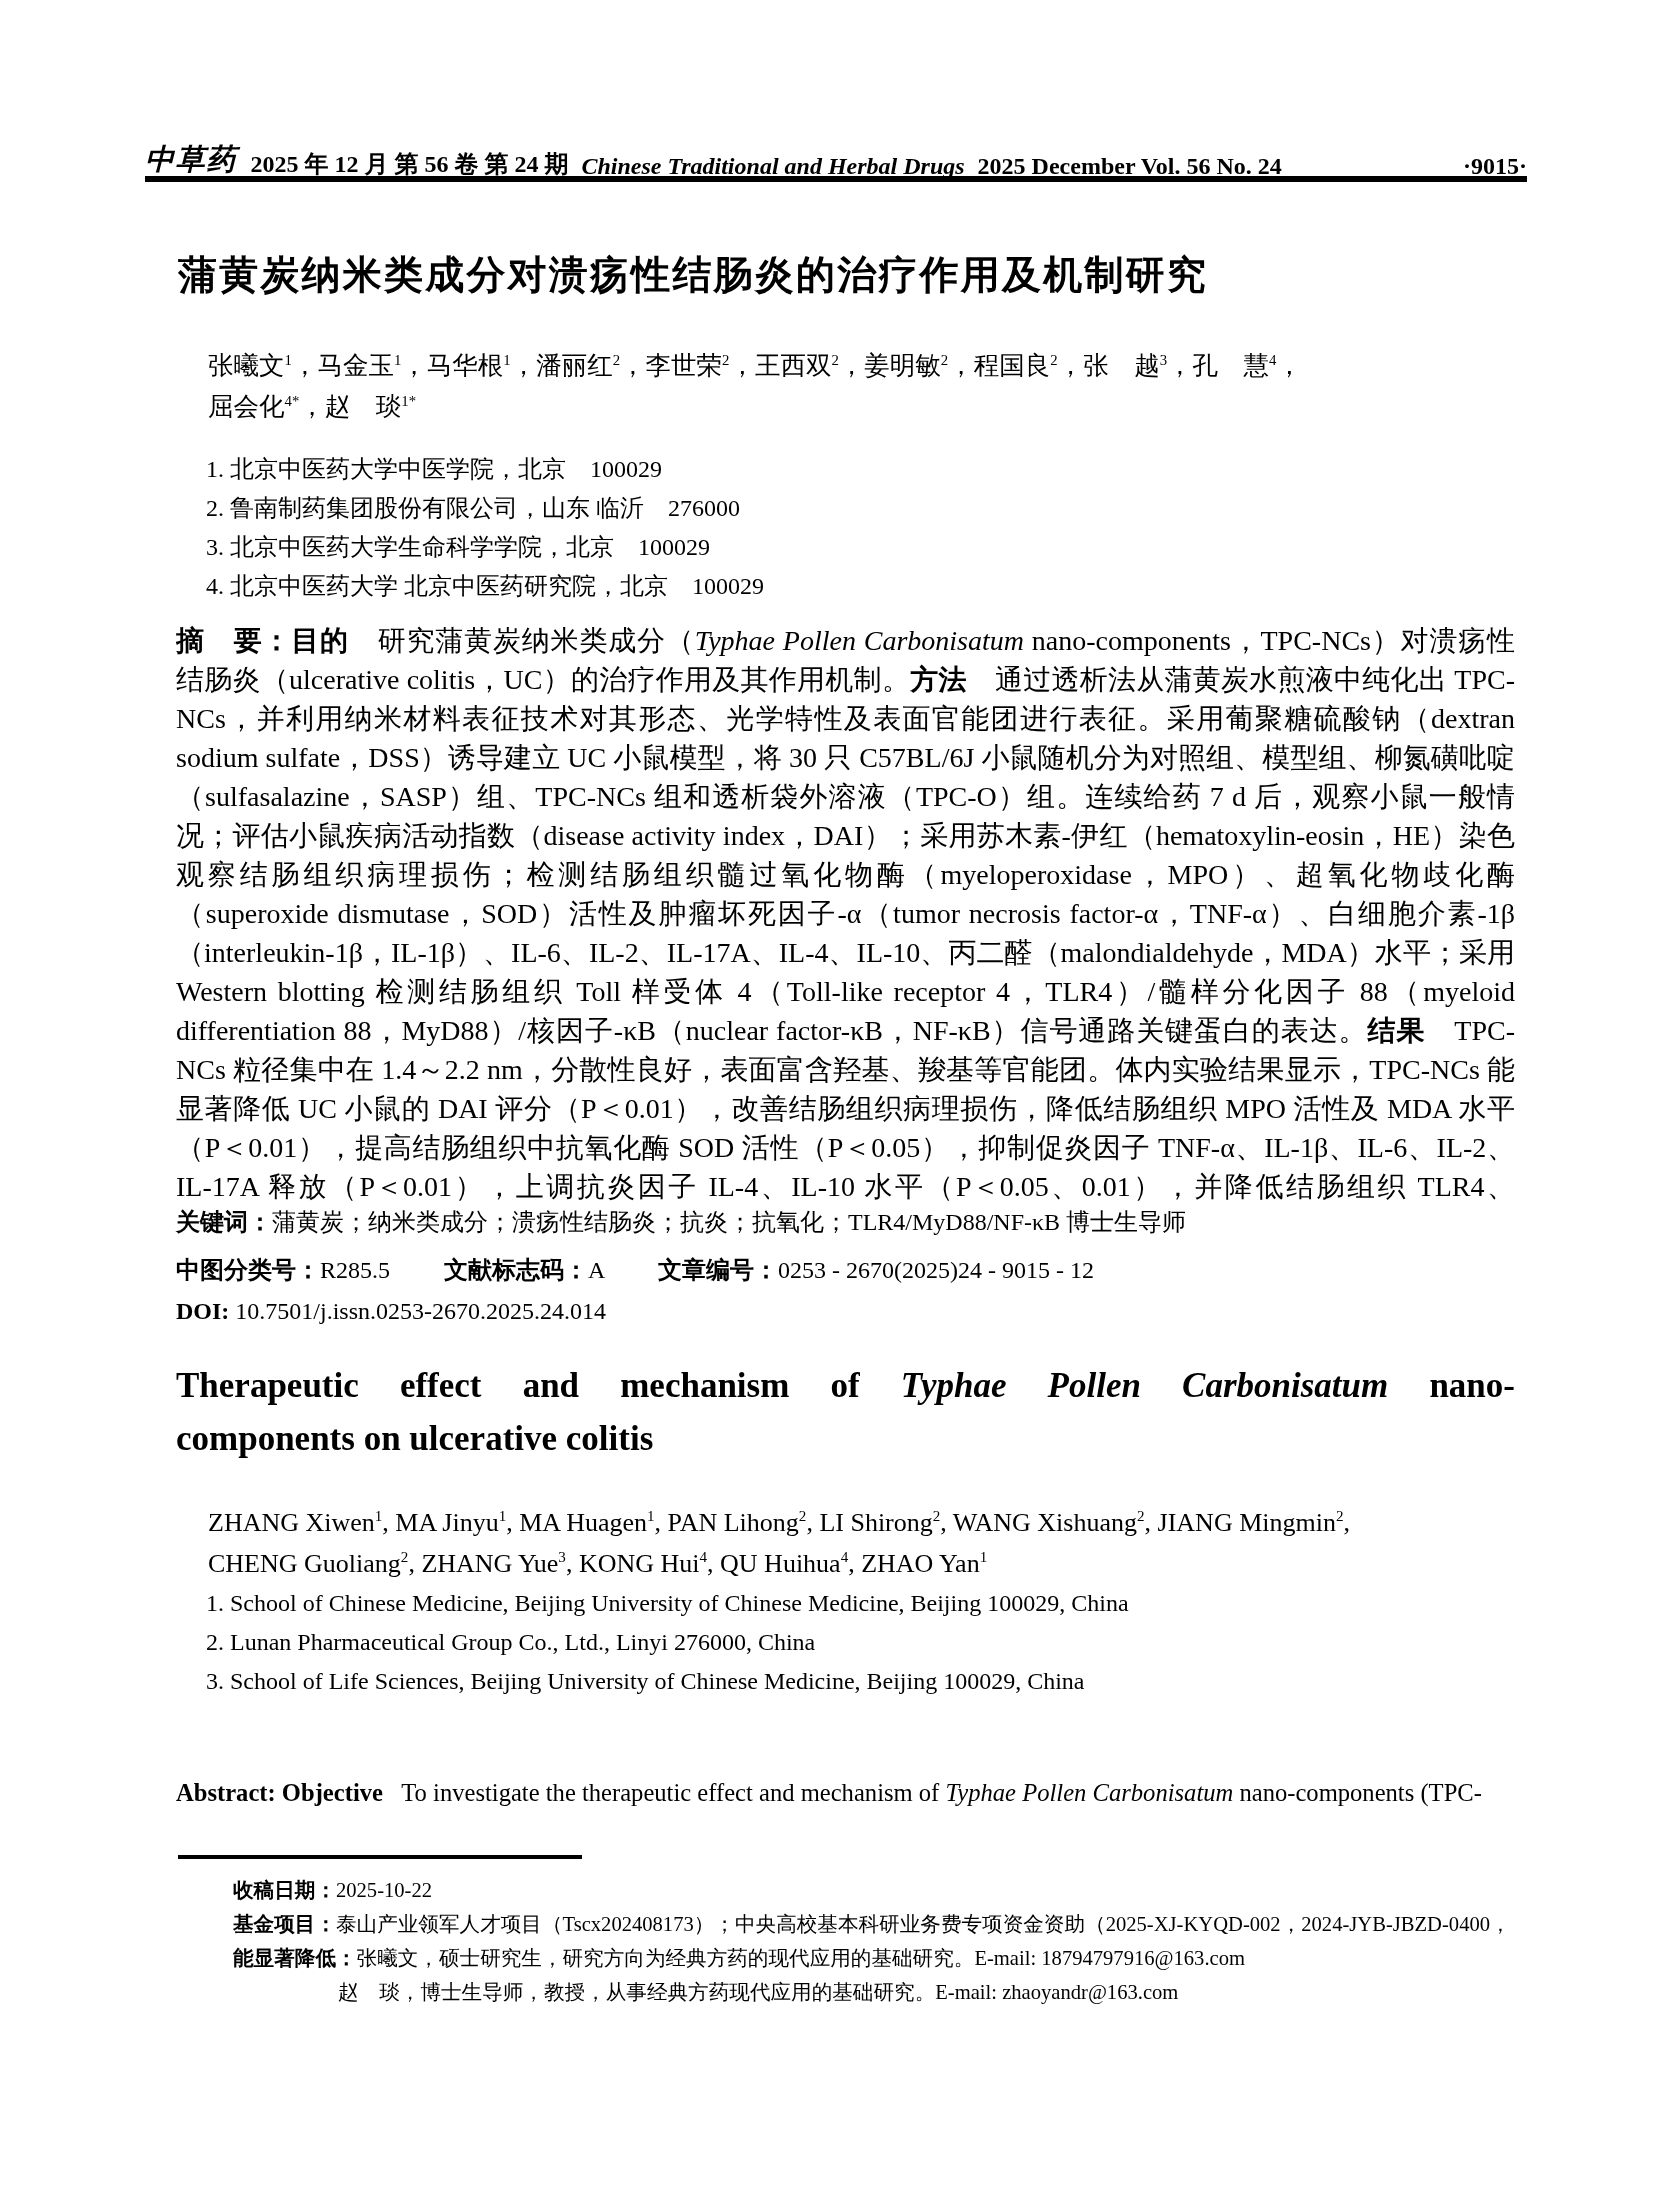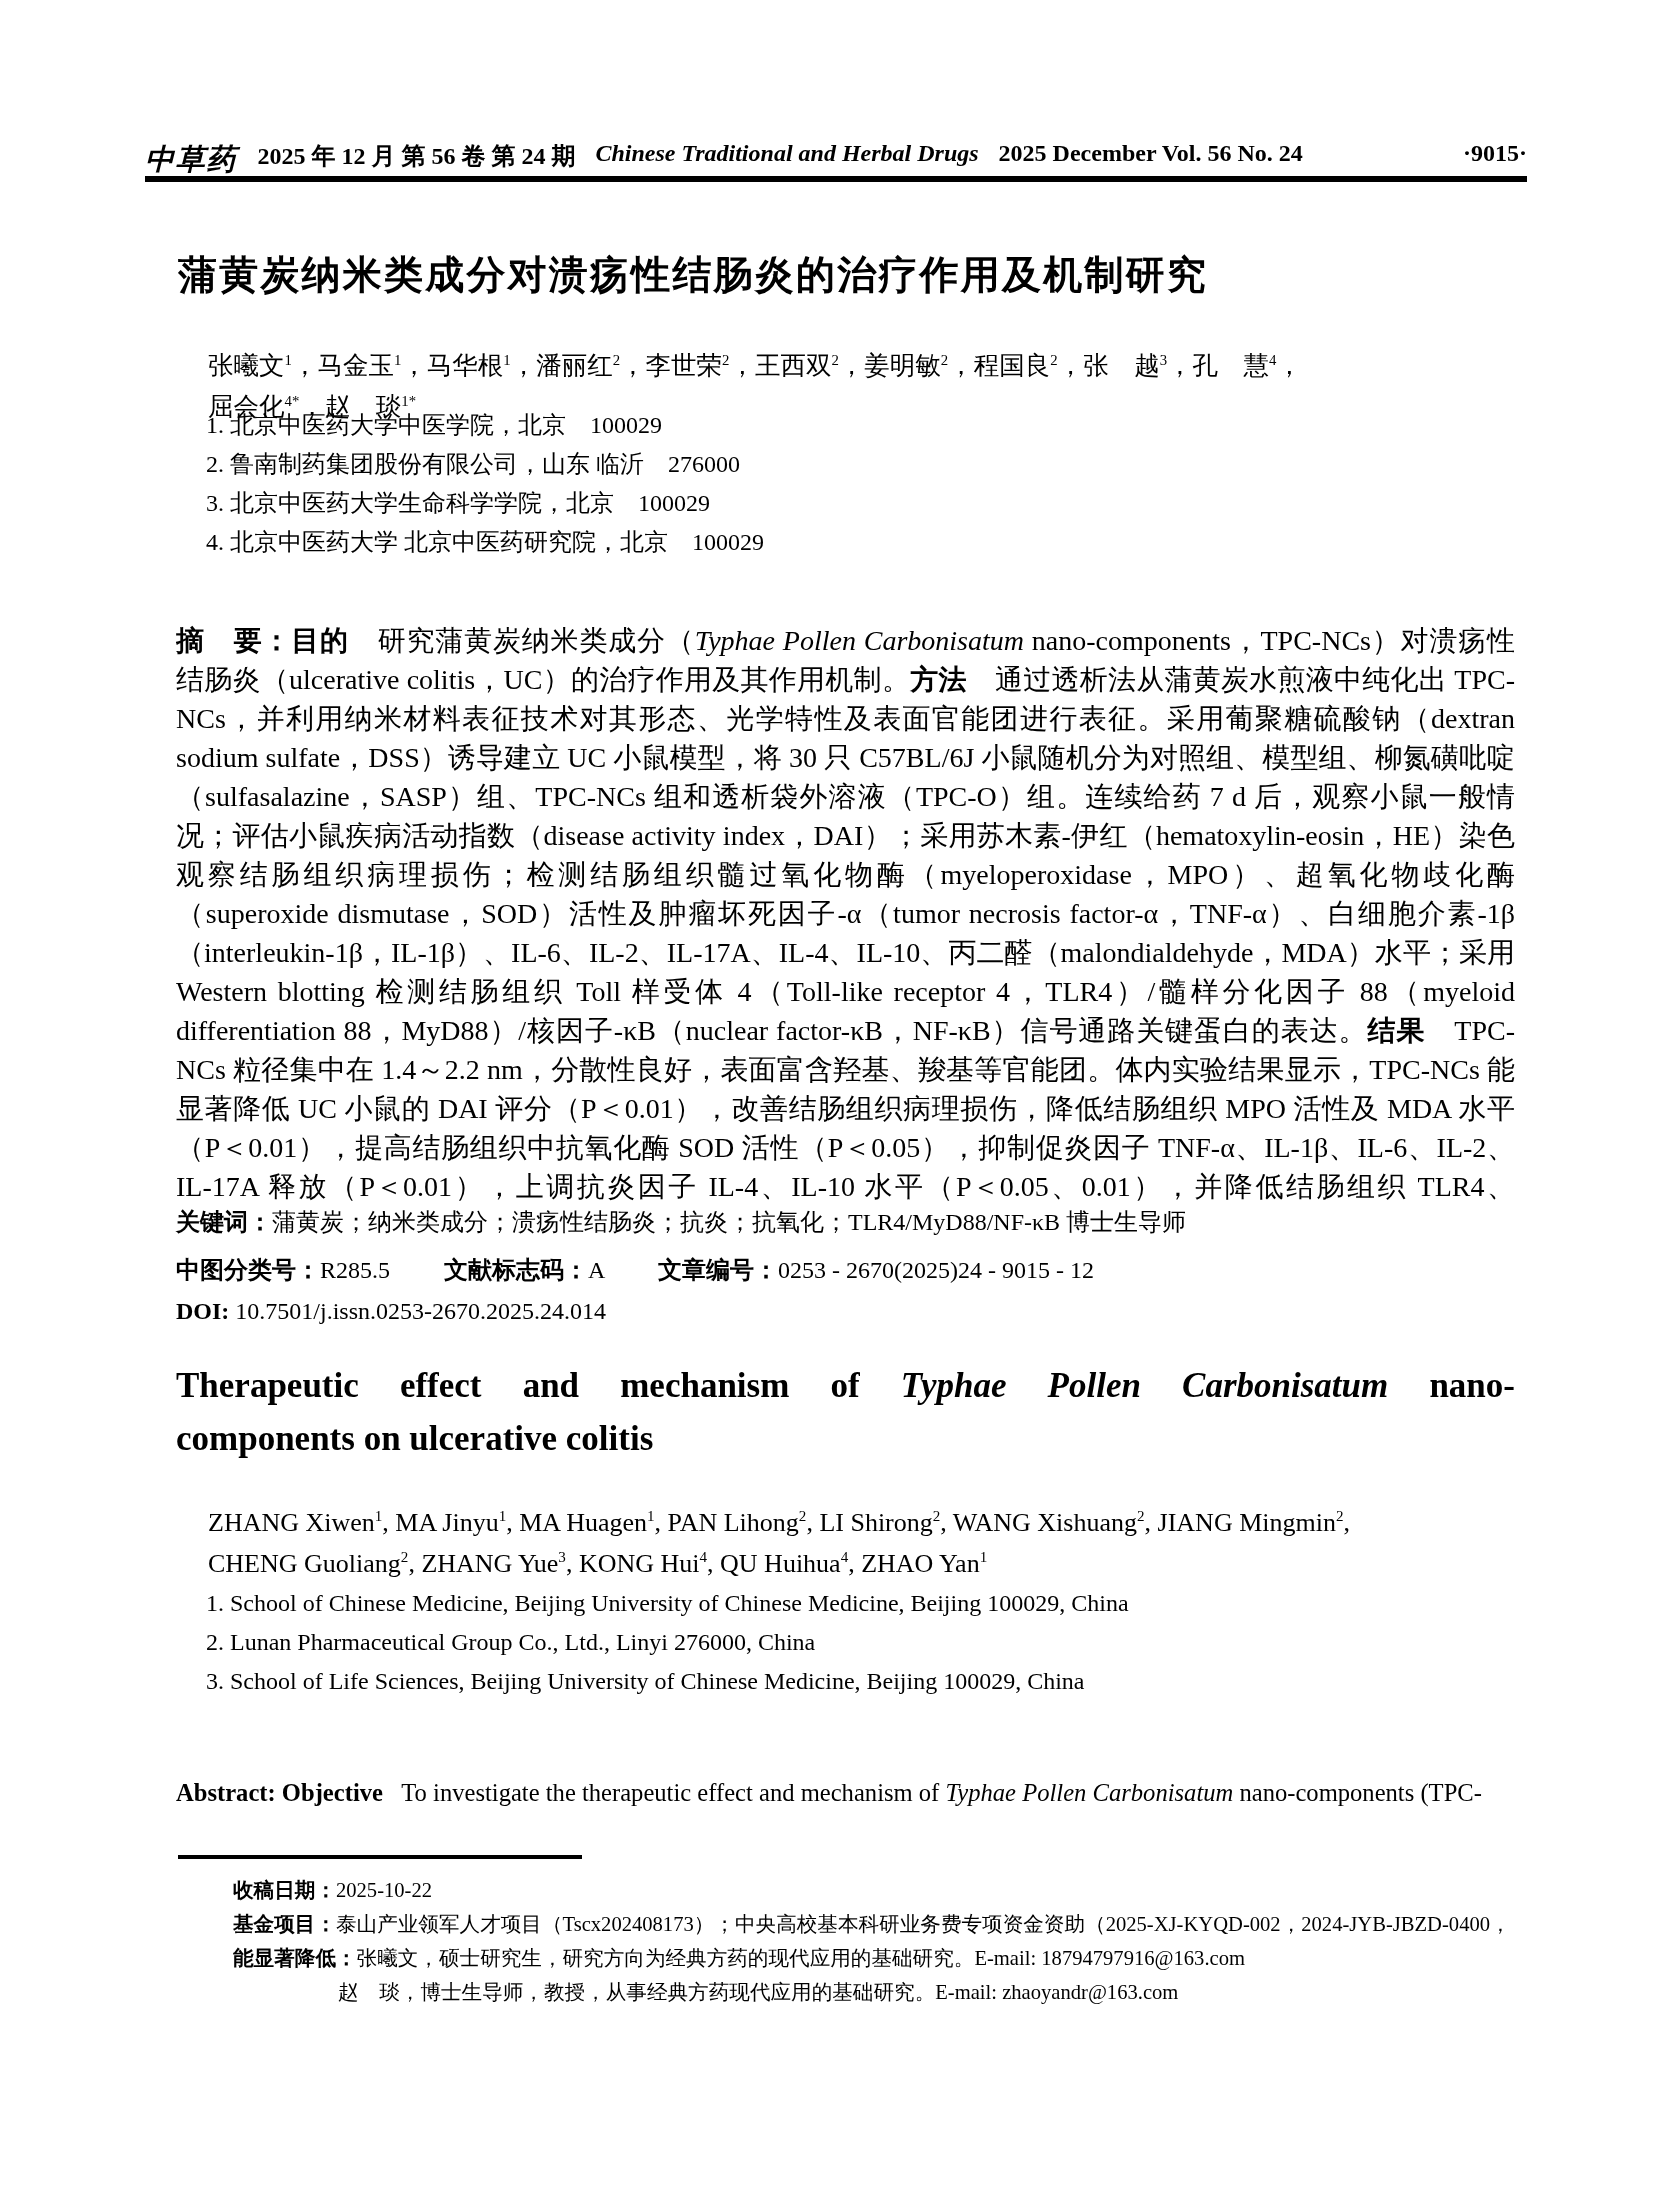--- a/index.html
+++ b/index.html
@@ -6,33 +6,33 @@
   body{
     width:1672px;height:2253px;position:relative;background:#ffffff;color:#000;
     font-family:"Liberation Serif", serif;overflow:hidden;
   }
   .abs{position:absolute;}
   .hei{font-family:"Liberation Sans", sans-serif;font-weight:bold;font-style:normal;}
   sup{font-size:0.58em;line-height:0;}
   i{font-style:italic;}
 
   
-  .header-row{left:145px;top:140px;width:1382px;display:flex;align-items:flex-start;gap:20px;}
+  .header-row{left:145px;top:140px;width:1382px;display:flex;align-items:flex-end;gap:13px;}
   .logo{font-size:29px;font-weight:bold;font-style:italic;letter-spacing:1.8px;}
   .issue-cn{font-size:24px;font-weight:bold;}
   .journal-en{font-size:24px;font-weight:bold;font-style:italic;}
   .issue-en{font-size:24px;font-weight:bold;}
   .page-no{font-size:24px;font-weight:bold;margin-left:auto;}
   .header-rule{left:145px;top:176px;width:1382px;height:5.7px;background:#000;}
 
   
   .title-cn{left:178px;top:248px;font-size:39px;font-weight:bold;letter-spacing:2.2px;
             font-family:"Liberation Sans", sans-serif;}
   .authors-cn{left:208px;top:345px;font-size:25.5px;line-height:41px;width:1317px;}
-  .affils-cn{left:206px;top:406px;font-size:24px;line-height:39px;width:1317px;}
+  .affils-cn{left:206px;top:450px;font-size:24px;line-height:39px;width:1317px;}
 
   
   .abstract-cn{left:176px;top:621px;width:1339px;height:584px;font-size:28px;
                line-height:39px;text-align:justify;overflow:hidden;}
   .kw-line{left:176px;top:1206px;width:1339px;font-size:24px;}
   .clc-line{left:176px;top:1254px;width:1339px;font-size:24px;}
   .clc-line .gap2{margin-left:48px;}
   .doi-line{left:176px;top:1298px;width:1339px;font-size:24px;}
 
   

